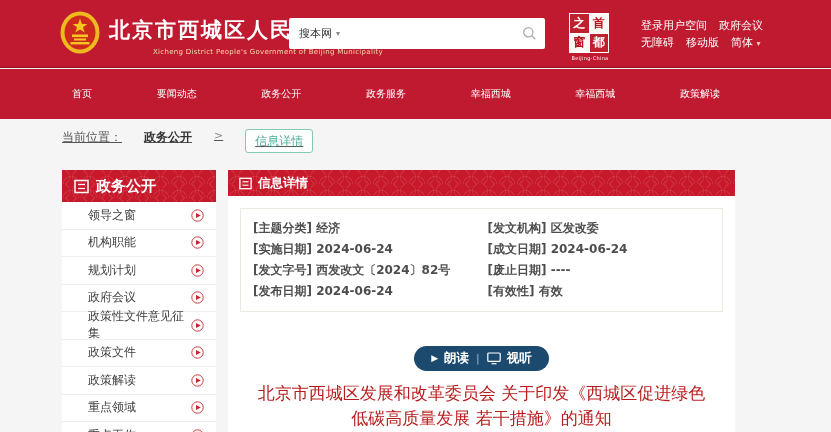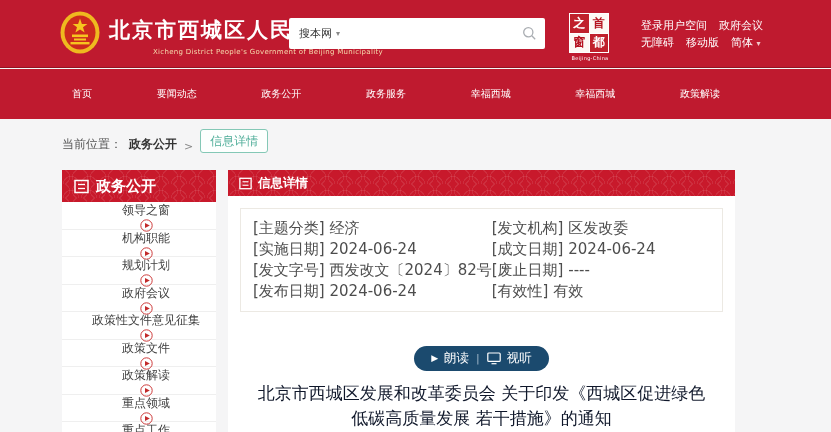--- a/index.html
+++ b/index.html
@@ -46,21 +46,21 @@
   .seal .cell-white{background:#fdf8f4;color:#b5121f;}
   .cap-caption{display:block;color:#fff;font-size:5px;text-align:center;margin-top:2px;letter-spacing:.3px;white-space:nowrap;}
   .hlinks{position:absolute;left:641px;top:17px;color:#fff;font-size:11px;line-height:17px;}
   .hlinks-row{display:flex;gap:12px;white-space:nowrap;}
   .hlinks-row span{cursor:pointer;}
   
   .nav{position:absolute;top:69px;left:0;width:831px;height:50px;background:var(--red);}
   .nav-inner{margin-left:72px;width:648px;height:100%;display:flex;justify-content:space-between;align-items:center;}
   .nav-item{color:#fff;font-size:10px;font-weight:500;text-decoration:none;cursor:pointer;white-space:nowrap;}
   
-  .breadcrumb{position:absolute;left:62px;top:129px;display:flex;align-items:flex-end;gap:7px;font-size:12px;color:#555;}
+  .breadcrumb{position:absolute;left:62px;top:129px;display:flex;align-items:flex-start;gap:22px;font-size:12px;color:#555;text-decoration:underline;}
   .crumb-section{color:#333;font-weight:600;cursor:pointer;}
   .crumb-sep{color:#888;font-size:11px;}
   .crumb-badge{
     border:1px solid var(--teal-border);color:var(--teal-text);
     padding:2.5px 9px;border-radius:3px;background:#fdfffe;font-size:12px;
   }
   
   .red-pattern{
     background-color:var(--panel-red);
     background-image:
@@ -69,40 +69,40 @@
       radial-gradient(circle 9px at 18px 7px, transparent 7px, rgba(255,255,255,.09) 7px, rgba(255,255,255,.09) 8px, transparent 8px);
     background-size:18px 14px;
   }
   
   .sidebar{position:absolute;left:62px;top:170px;width:154px;}
   .side-head{height:32px;display:flex;align-items:center;gap:7px;padding-left:12px;color:#fff;font-size:15px;font-weight:bold;}
   .side-body{background:#fff;}
   .side-item{
     height:27.5px;display:flex;align-items:center;justify-content:space-between;
     padding:0 12px 0 26px;font-size:12px;color:#3f3f3f;border-bottom:1px solid #efefef;
-    cursor:pointer;background:#fff;flex-direction:column;
+    cursor:pointer;background:#fff;
   }
   
   .main{position:absolute;left:228px;top:170px;width:507px;}
   .main-head{height:26px;display:flex;align-items:center;gap:6px;padding-left:11px;color:#fff;font-size:12.5px;font-weight:bold;}
   .main-body{background:#fff;padding-top:12px;min-height:250px;}
   .meta-box{margin:0 12px;border:1px solid #ece9e3;display:flex;padding:9px 0 9px 12px;}
   .meta-col{flex:1;}
-  .meta-row{font-size:15px;color:#4d4d4d;line-height:21px;white-space:nowrap;}
+  .meta-row{font-size:12px;color:#4d4d4d;line-height:21px;white-space:nowrap;font-weight:bold;}
   .actions{margin-top:34px;text-align:center;}
   .av-btn{
     display:inline-flex;align-items:center;gap:6px;background:var(--navy);color:#fff;
     font-size:12.5px;height:25px;padding:0 17px;border-radius:13px;border:none;cursor:pointer;
     font-family:inherit;
   }
-  .av-btn .seg{cursor:pointer;}
+  .av-btn .seg{cursor:pointer;font-weight:bold;}
   .av-divider{color:#9fb6c8;font-size:11px;margin:0 1px;}
   .play-glyph{font-size:9px;line-height:1;}
   .doc-title{
-    margin:10px 22px 0;font-size:17px;line-height:25px;color:#0f172a;
+    margin:10px 22px 0;font-size:17px;line-height:25px;color:#b91c1c;
     text-align:center;font-weight:400;
   }
   svg{display:block;}
 </style>
 </head>
 <body>
 
 <div class="header">
   <div class="brand">
     <span>

